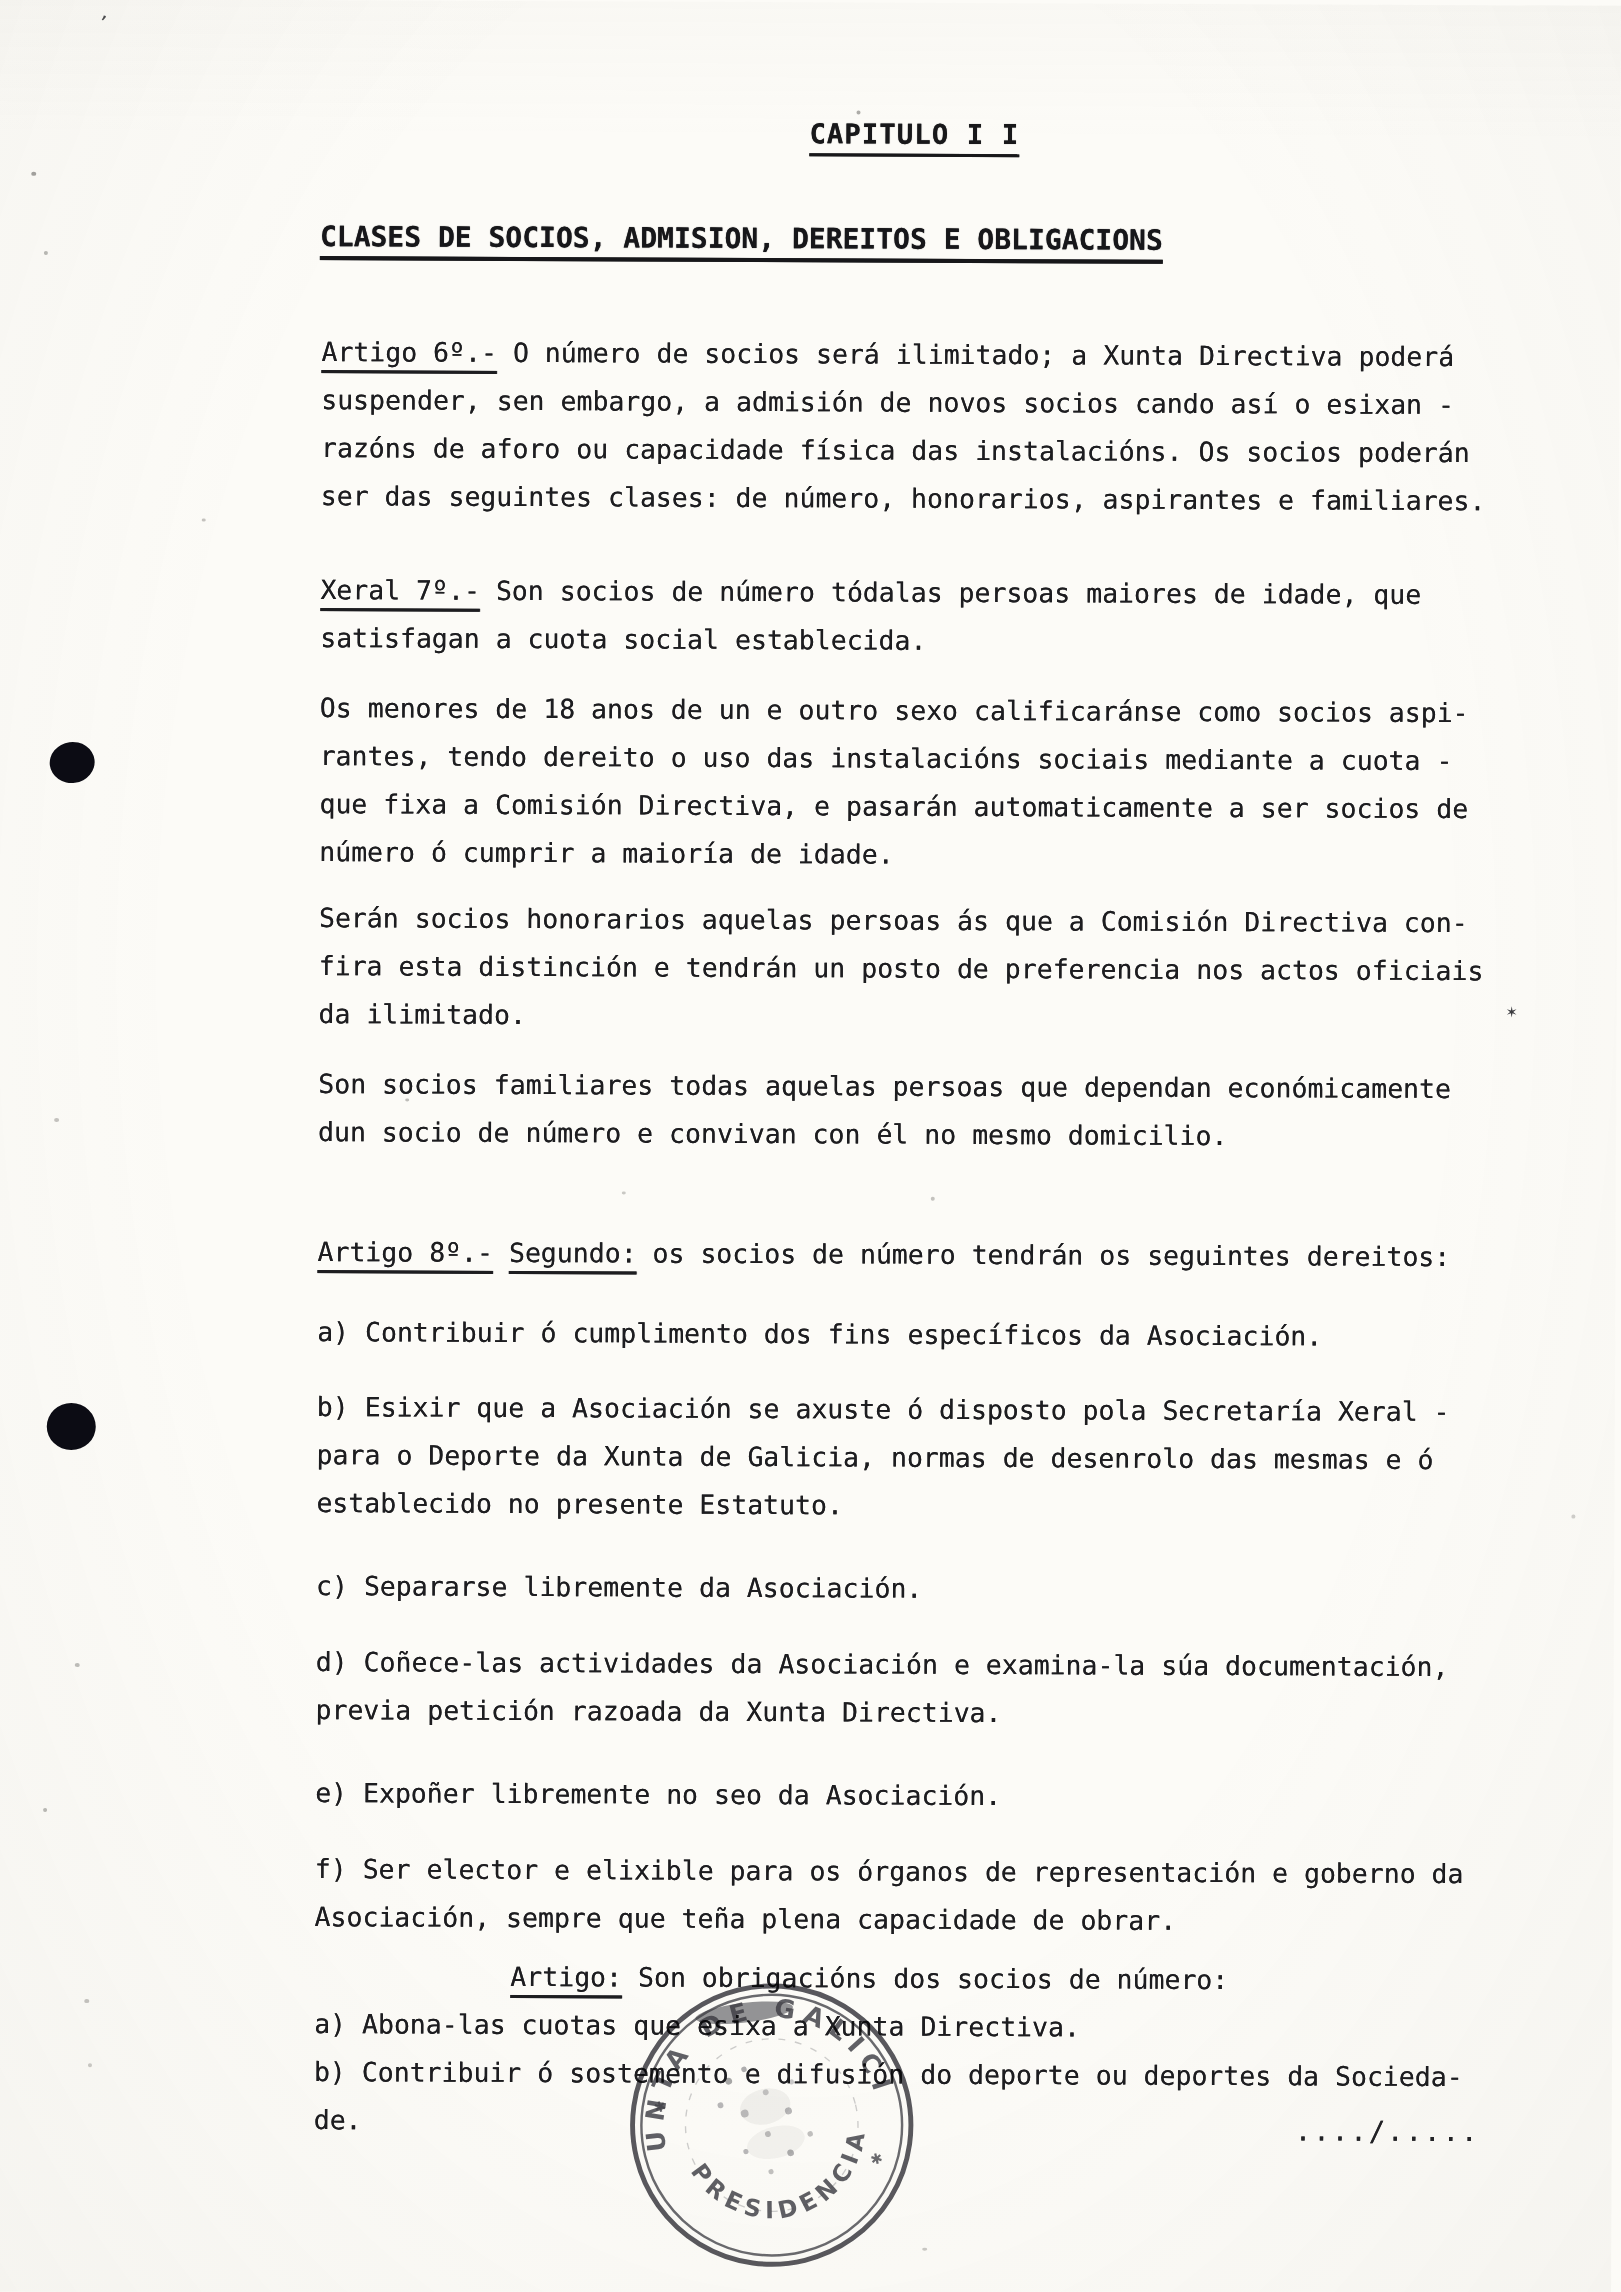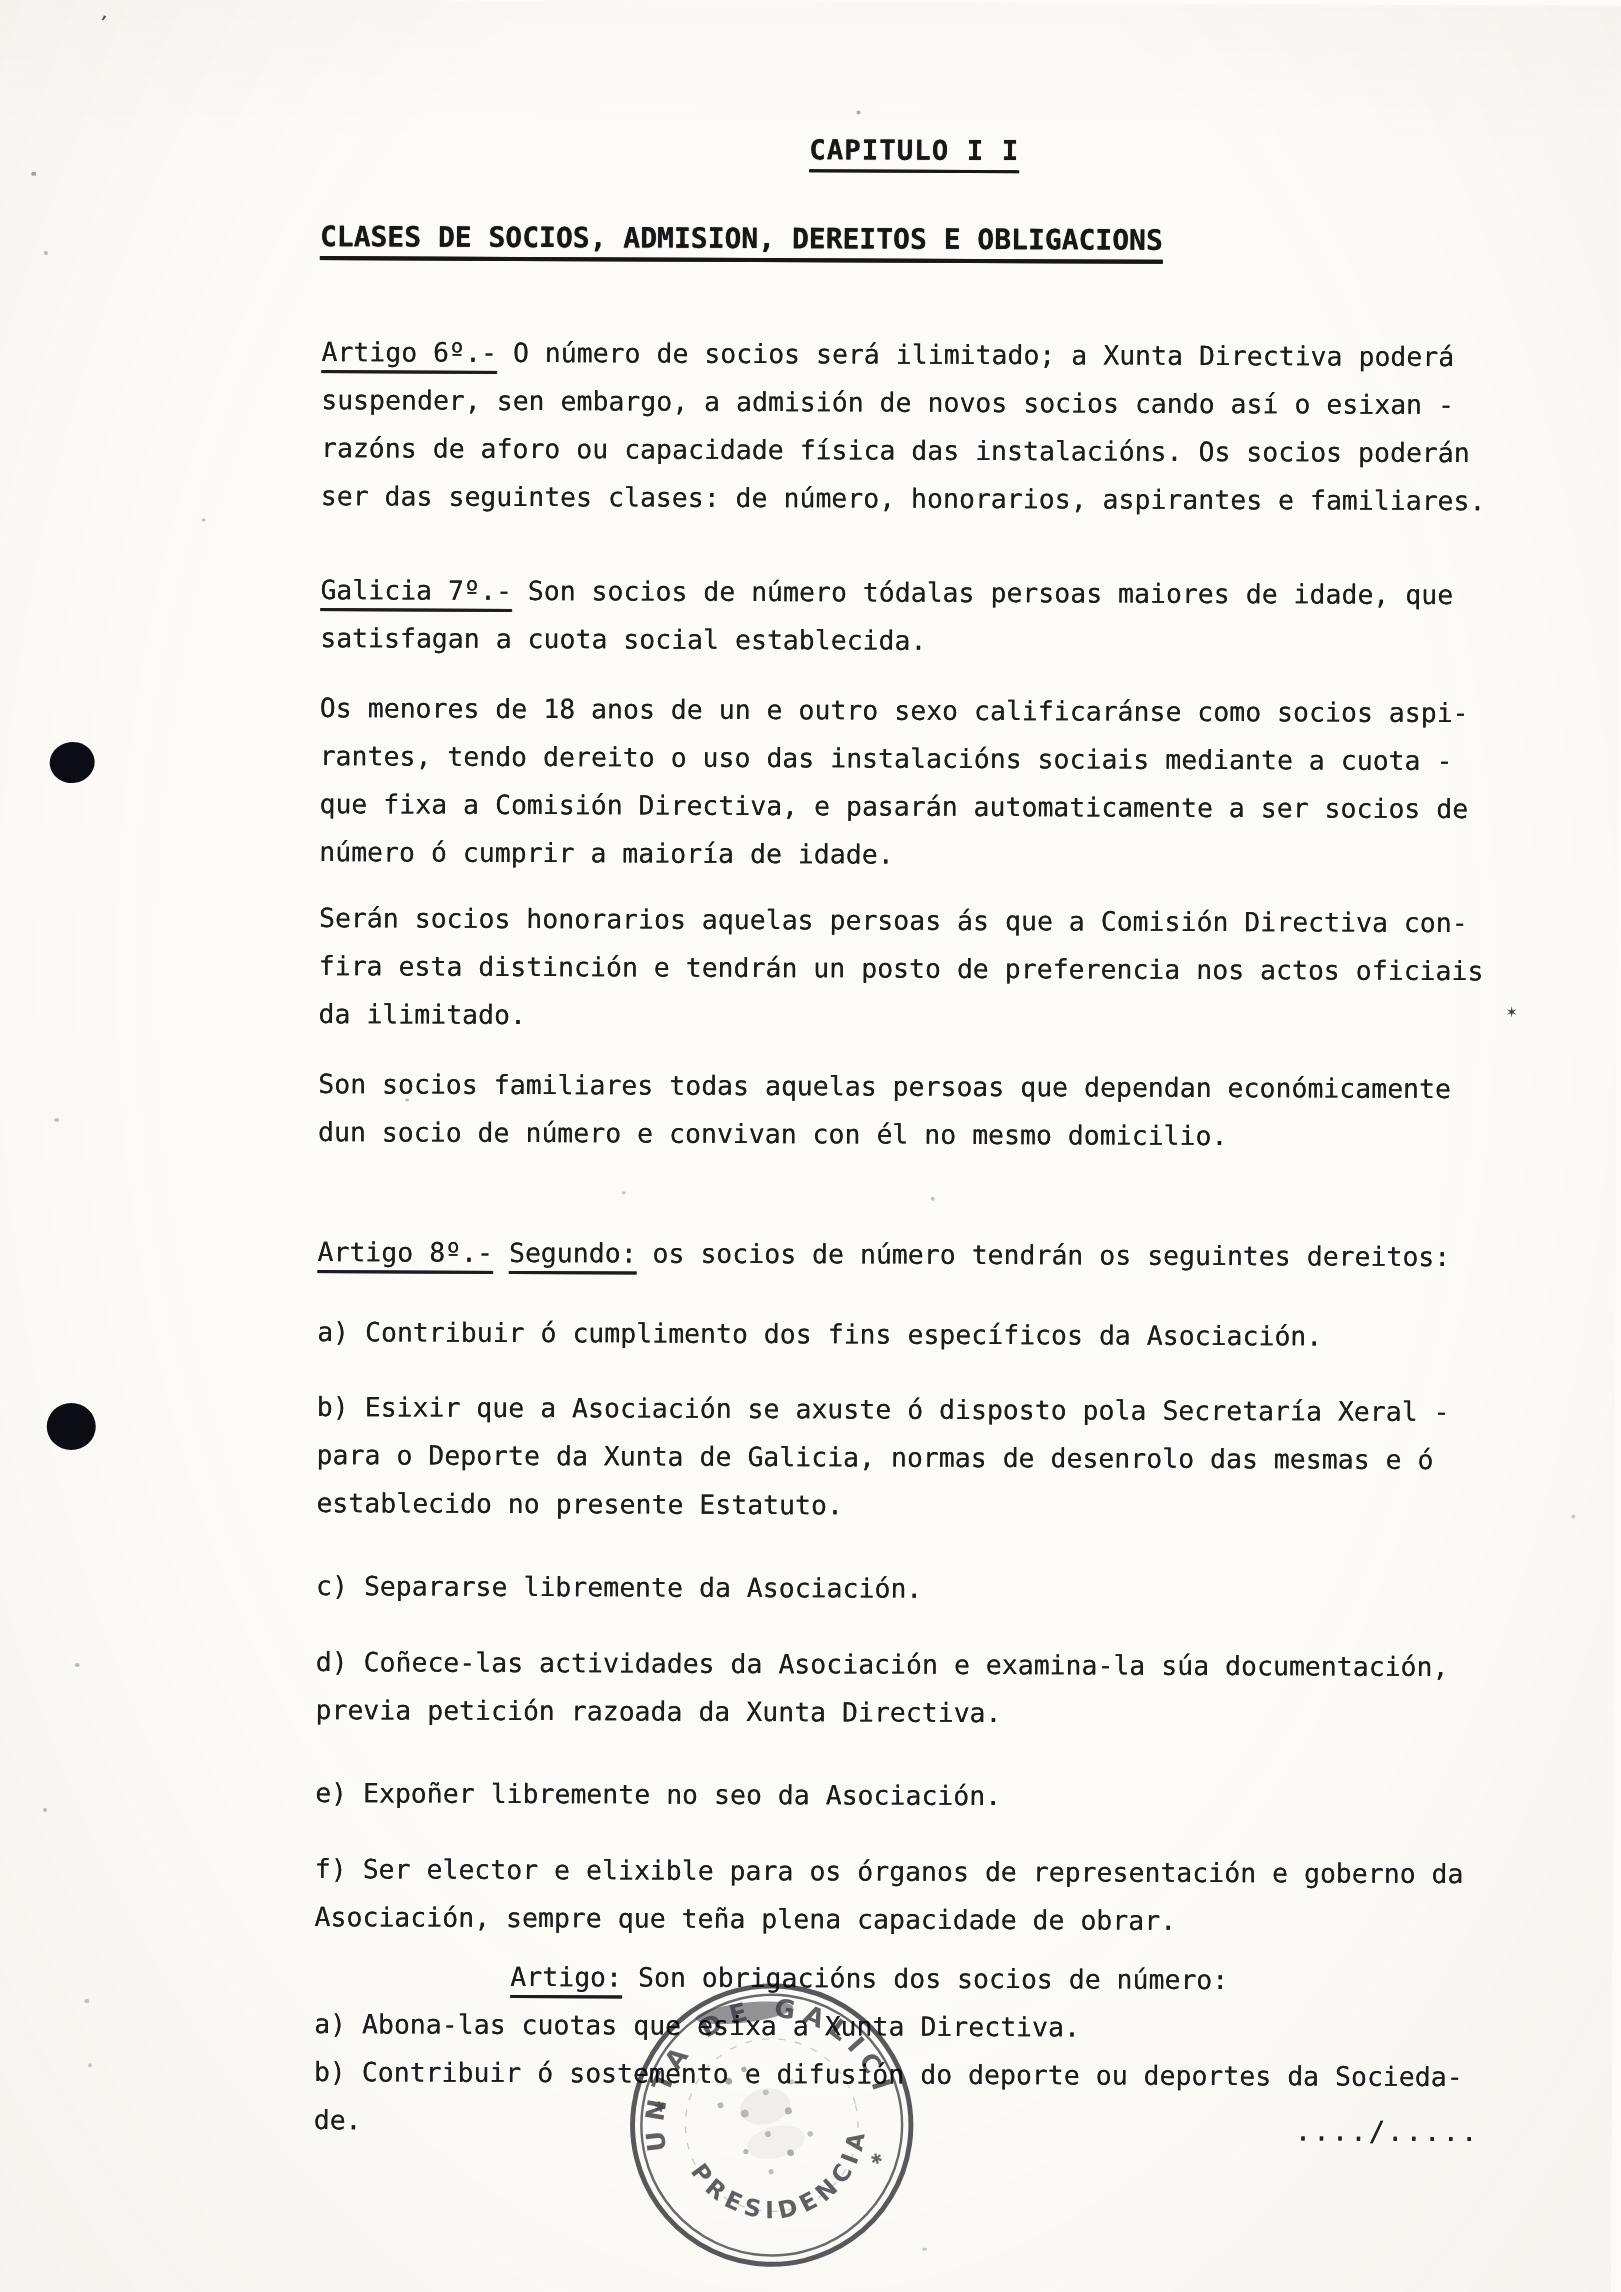--- a/index.html
+++ b/index.html
@@ -17,21 +17,21 @@
   }
   
   .paper-tone{
     position:absolute;inset:0;
     background:
       radial-gradient(ellipse at 50% 42%, rgba(255,255,255,0) 55%, rgba(120,118,110,.05) 100%),
       linear-gradient(180deg, rgba(180,178,170,.04), rgba(255,255,255,0) 137px);
     pointer-events:none;
   }
   .doc-title{
-    position:absolute;left:810px;top:132px;
+    position:absolute;left:810px;top:116px;
     font-size:27.4px;font-weight:bold;color:#18181a;
     letter-spacing:1px;
     text-decoration:underline;
     text-decoration-thickness:2.9px;
     text-underline-offset:9.8px;
     text-shadow:0 0 0.7px rgba(25,25,28,.9);
     text-align:center;
   }
   .doc-heading{
     position:absolute;left:321px;top:220px;
@@ -94,21 +94,21 @@
   <div class="doc-heading">CLASES DE SOCIOS, ADMISION, DEREITOS E OBLIGACIONS</div>
 
   <div class="body-text">
       <div class="paragraph" style="margin-top: 0px;">
         <div class="text-line"><span class="u-seg">Artigo 6º.-</span><span class="seg">  O número de socios será ilimitado; a Xunta Directiva poderá</span></div>
         <div class="text-line"><span class="seg">suspender, sen embargo, a admisión de novos socios cando así o esixan  -</span></div>
         <div class="text-line"><span class="seg">razóns de aforo ou capacidade física das instalacións. Os socios poderán</span></div>
         <div class="text-line"><span class="seg">ser das seguintes clases: de número, honorarios, aspirantes e familiares.</span></div>
       </div>
       <div class="paragraph" style="margin-top: 46px;">
-        <div class="text-line"><span class="u-seg">Galicia 7º.-</span><span class="seg">  Son socios de número tódalas persoas maiores de idade, que</span></div>
+        <div class="text-line"><span class="u-seg">Xeral 7º.-</span><span class="seg">  Son socios de número tódalas persoas maiores de idade, que</span></div>
         <div class="text-line"><span class="seg">satisfagan a cuota social establecida.</span></div>
       </div>
       <div class="paragraph" style="margin-top: 21.6px;">
         <div class="text-line"><span class="seg">Os menores de 18 anos de un e outro sexo calificaránse como socios aspi-</span></div>
         <div class="text-line"><span class="seg">rantes, tendo dereito o uso das instalacións sociais mediante a cuota  -</span></div>
         <div class="text-line"><span class="seg">que fixa a Comisión Directiva, e pasarán automaticamente a ser socios de</span></div>
         <div class="text-line"><span class="seg">número ó cumprir a maioría de idade.</span></div>
       </div>
       <div class="paragraph" style="margin-top: 18.6px;">
         <div class="text-line"><span class="seg">Serán socios honorarios aquelas persoas ás que a Comisión Directiva con-</span></div>

